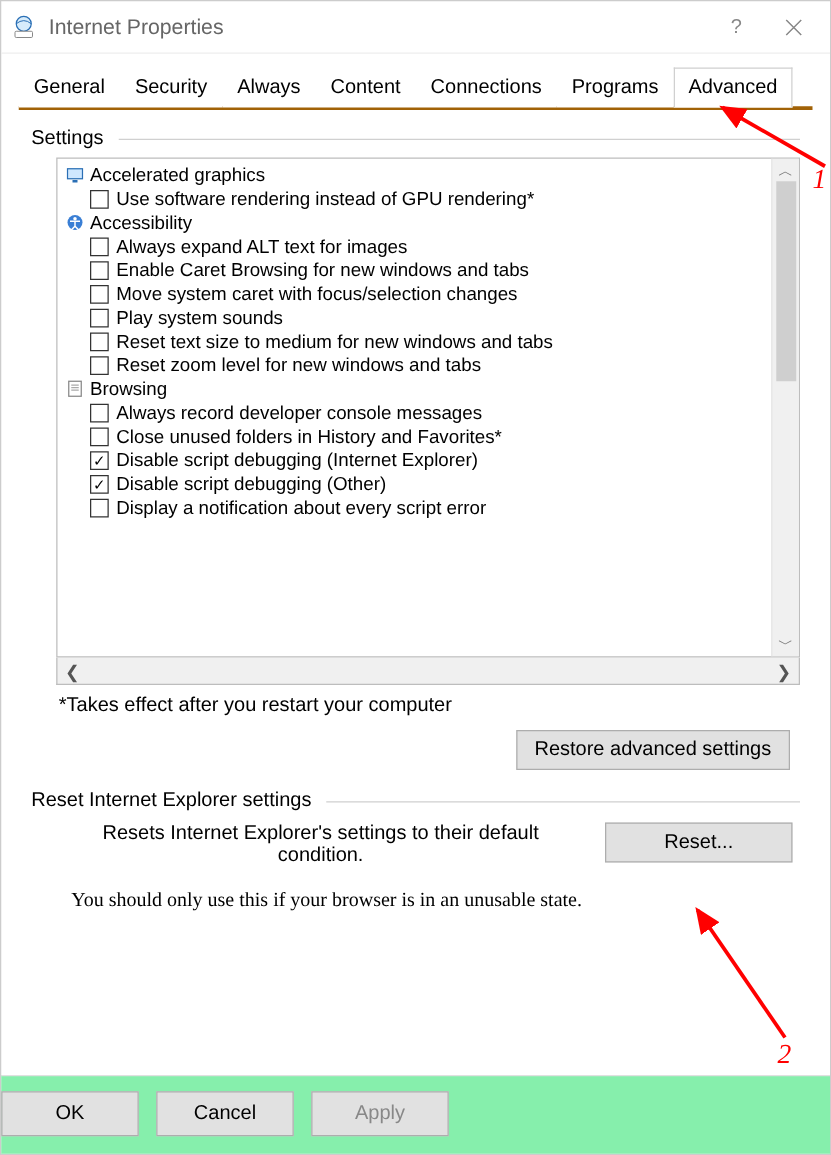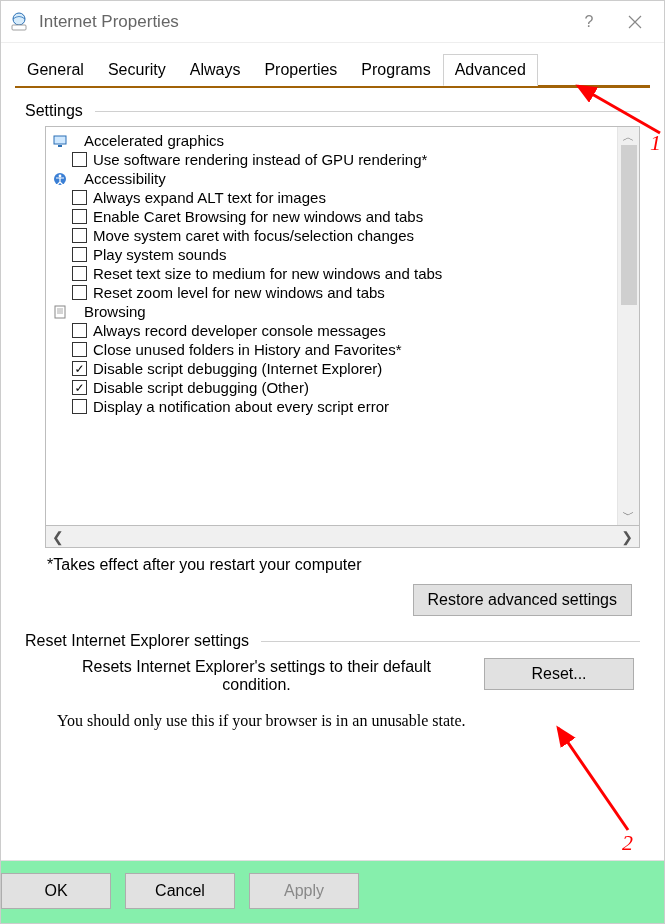--- a/index.html
+++ b/index.html
@@ -110,21 +110,21 @@
     height:22px;
     border-top:1px solid #e5e5e5;
     background:#f0f0f0;
     display:flex;align-items:center;justify-content:space-between;
     padding:0 6px;
     margin-left:20px;
     border:1px solid #bdbdbd;border-top:none;
   }
   .hscroll .arrow { color:#555;font-size:14px; }
   .cat {
-    display:flex;align-items:center;gap:16px;
+    display:flex;align-items:flex-start;gap:4px;
     padding:1px 0;
   }
   .cat .cicon {
     width:16px;height:16px;display:flex;align-items:center;justify-content:center;font-size:11px;
   }
   .opt {
     display:flex;align-items:center;gap:6px;
     padding:1px 0 1px 20px;
   }
   .cb {
@@ -186,21 +186,22 @@
           <path d="M1 1 L13 13 M13 1 L1 13" stroke-width="1.2" fill="none"></path>
         </svg>
     </div>
   </div>
 
   <div class="content">
     <div class="tabs">
       <div class="tab">General</div>
       <div class="tab">Security</div>
       <div class="tab">Always</div>
-      <div class="tab">Properties</div>
+      <div class="tab">Content</div>
+      <div class="tab">Connections</div>
       <div class="tab">Programs</div>
       <div class="tab active">Advanced</div>
     </div>
 
     <div class="tab-body">
 
       <div class="group-label">
         <span>Settings</span>
         <span class="line"></span>
       </div>

